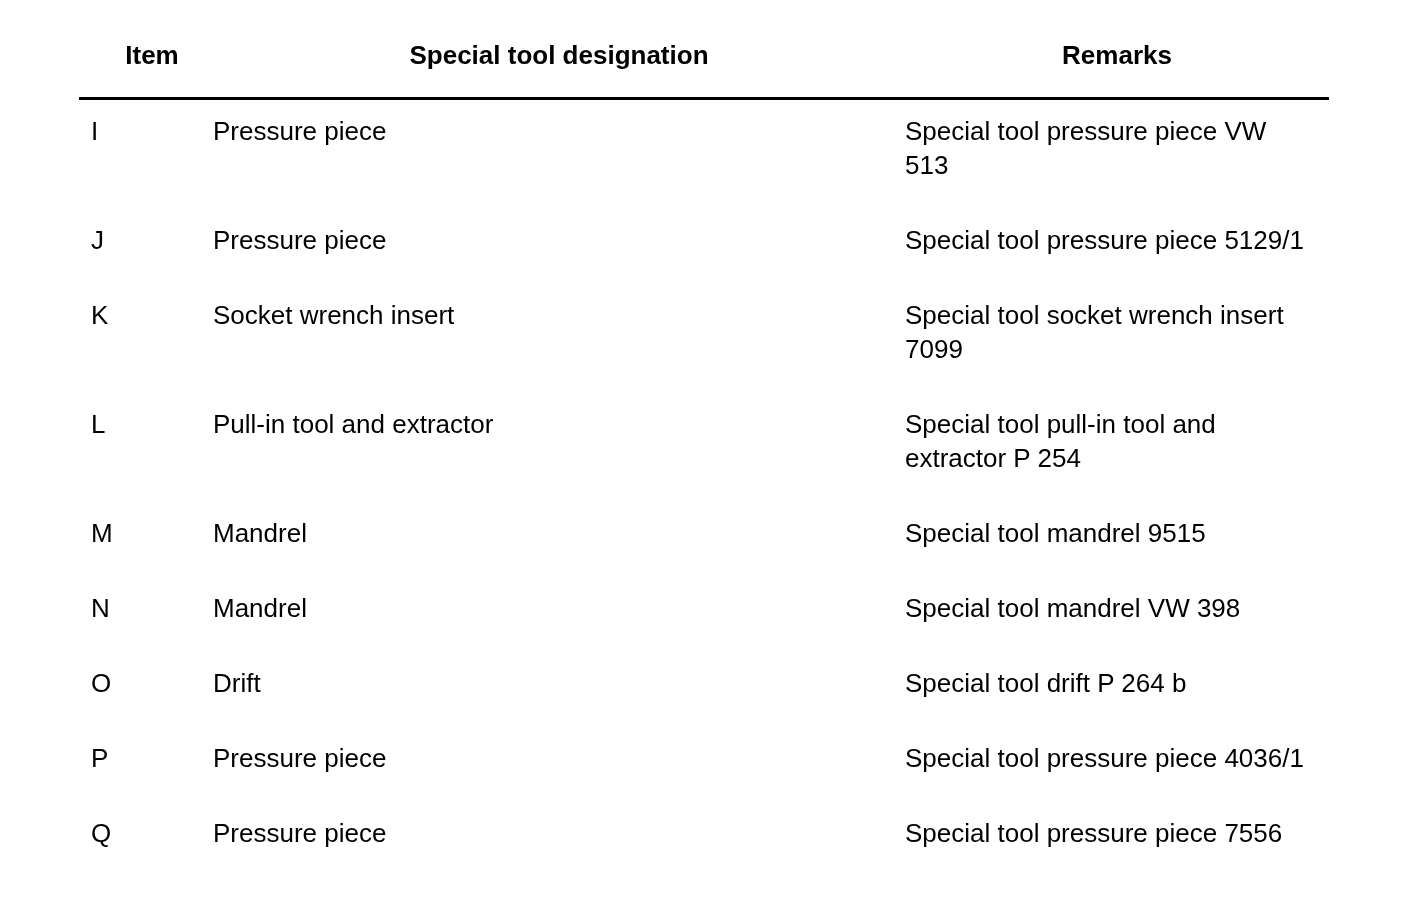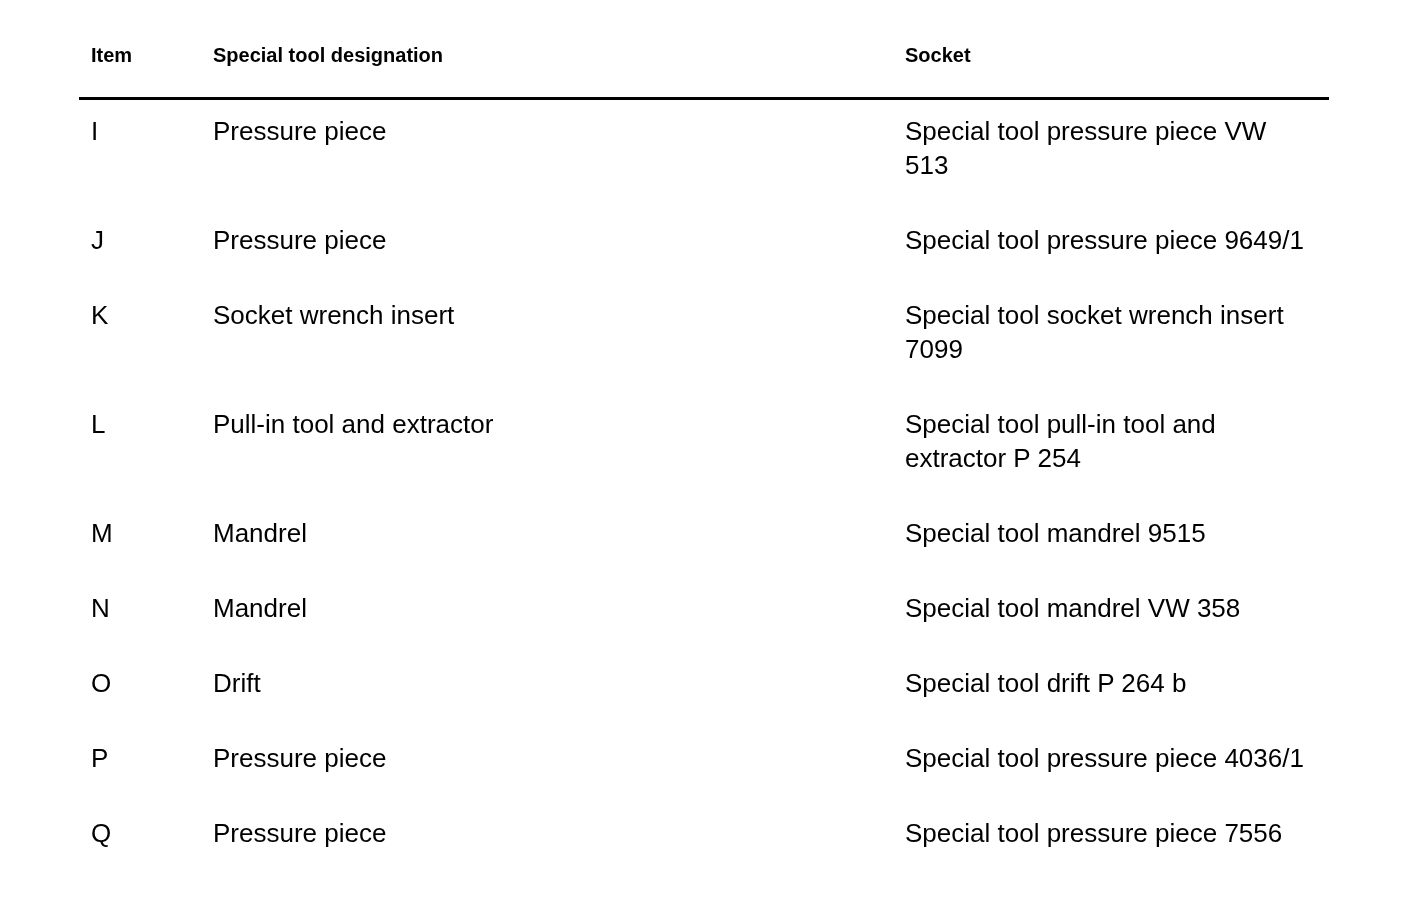--- a/index.html
+++ b/index.html
@@ -20,25 +20,25 @@
     left: 79px;
     top: 38px;
     width: 1250px;
     border-collapse: collapse;
     table-layout: fixed;
     font-size: 26px;
     line-height: 34px;
   }
   .doc-table th {
     font-weight: 700;
-    text-align: left;
+    text-align: center;
     vertical-align: top;
     padding: 0 0 25px 0;
     border-bottom: 3px solid #000000;
-    font-size: 20px;
+    font-size: 26px;
     line-height: 34px;
   }
   .doc-table td {
     vertical-align: top;
     padding: 0 0 41px 0;
   }
   .doc-table tbody tr:first-child td {
     padding-top: 14px;
   }
   .doc-table th:first-child,
@@ -55,34 +55,34 @@
 <table class="doc-table">
   <colgroup>
     <col style="width:134px">
     <col style="width:692px">
     <col style="width:424px">
   </colgroup>
   <thead>
     <tr>
       <th>Item</th>
       <th>Special tool designation</th>
-      <th>Socket</th>
+      <th>Remarks</th>
     </tr>
   </thead>
   <tbody>
     <tr>
       <td>I</td>
       <td>Pressure piece</td>
       <td class="remarks-cell">Special tool pressure piece VW
 513</td>
     </tr>
     <tr>
       <td>J</td>
       <td>Pressure piece</td>
-      <td class="remarks-cell">Special tool pressure piece 9649/1</td>
+      <td class="remarks-cell">Special tool pressure piece 5129/1</td>
     </tr>
     <tr>
       <td>K</td>
       <td>Socket wrench insert</td>
       <td class="remarks-cell">Special tool socket wrench insert
 7099</td>
     </tr>
     <tr>
       <td>L</td>
       <td>Pull-in tool and extractor</td>
@@ -90,21 +90,21 @@
 extractor P 254</td>
     </tr>
     <tr>
       <td>M</td>
       <td>Mandrel</td>
       <td class="remarks-cell">Special tool mandrel 9515</td>
     </tr>
     <tr>
       <td>N</td>
       <td>Mandrel</td>
-      <td class="remarks-cell">Special tool mandrel VW 358</td>
+      <td class="remarks-cell">Special tool mandrel VW 398</td>
     </tr>
     <tr>
       <td>O</td>
       <td>Drift</td>
       <td class="remarks-cell">Special tool drift P 264 b</td>
     </tr>
     <tr>
       <td>P</td>
       <td>Pressure piece</td>
       <td class="remarks-cell">Special tool pressure piece 4036/1</td>

